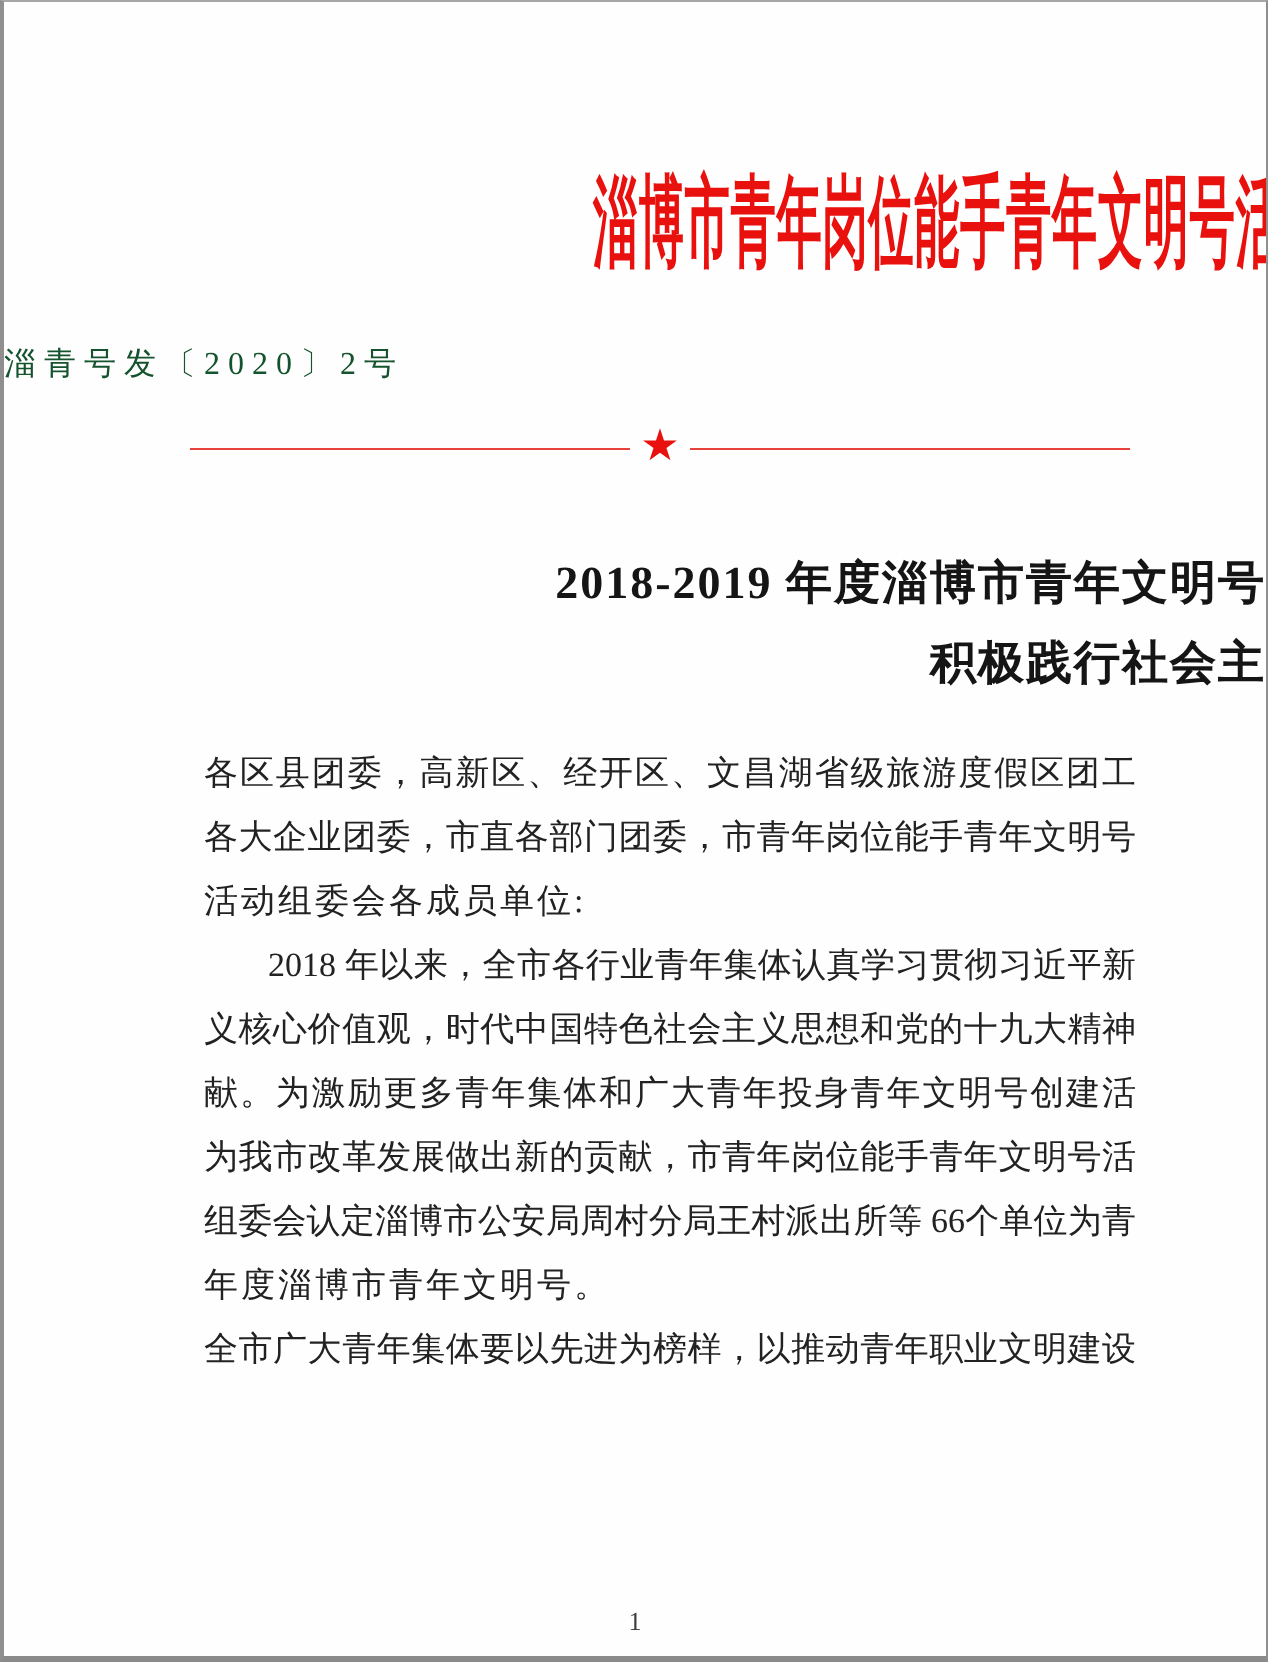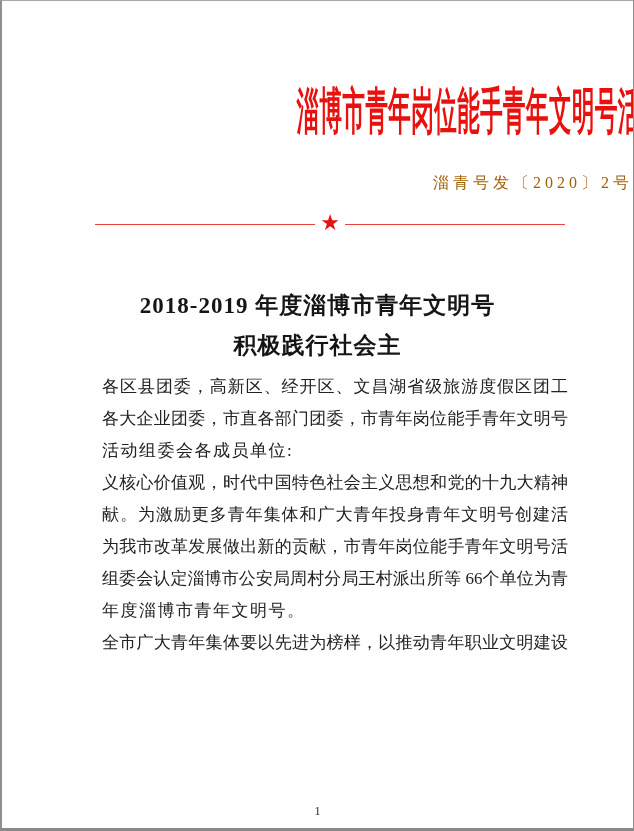--- a/index.html
+++ b/index.html
@@ -32,25 +32,25 @@
     color: var(--red, #e8110d);
     transform: scaleX(0.45);
     transform-origin: 50% 50%;
     letter-spacing: 1px;
   }
   .doc-number {
     position: absolute;
     top: 172px;
     left: 0;
     width: 100%;
-    text-align: right;
+    text-align: left;
     font-size: 16px;
     line-height: 20px;
     letter-spacing: 4px;
-    color: #a16207;
+    color: #14532d;
   }
   .divider {
     position: absolute;
     top: 213px;
     left: 93px;
     width: 470px;
     height: 20px;
     display: flex;
     align-items: center;
   }
@@ -61,24 +61,24 @@
   }
   .divider .star {
     font-size: 22px;
     line-height: 1;
     color: var(--red, #e8110d);
     padding: 0 5px;
     margin-top: -2px;
   }
   .doc-title {
     position: absolute;
-    top: 285px;
+    top: 271px;
     left: 0;
     width: 100%;
-    text-align: center;
+    text-align: right;
     font-size: 23px;
     font-weight: 700;
     line-height: 40px;
     color: #151515;
     letter-spacing: 1px;
   }
   .body-lines {
     position: absolute;
     top: 370px;
     left: 78px;
@@ -131,20 +131,21 @@
 
   <div class="doc-title">
     <div>2018-2019 年度淄博市青年文明号</div>
     <div>积极践行社会主</div>
   </div>
 
   <div class="body-lines">
       <div class="bline just">各区县团委，高新区、经开区、文昌湖省级旅游度假区团工委，</div>
       <div class="bline just">各大企业团委，市直各部门团委，市青年岗位能手青年文明号</div>
       <div class="bline">活动组委会各成员单位:</div>
+      <div class="bline just ind">2018 年以来，全市各行业青年集体认真学习贯彻习近平新</div>
       <div class="bline just">义核心价值观，时代中国特色社会主义思想和党的十九大精神</div>
       <div class="bline just">献。为激励更多青年集体和广大青年投身青年文明号创建活动，</div>
       <div class="bline just">为我市改革发展做出新的贡献，市青年岗位能手青年文明号活动</div>
       <div class="bline just">组委会认定淄博市公安局周村分局王村派出所等 66个单位为青</div>
       <div class="bline">年度淄博市青年文明号。</div>
       <div class="bline just">全市广大青年集体要以先进为榜样，以推动青年职业文明建设和</div>
     </div>
 
   <div class="page-number">1</div>
 

